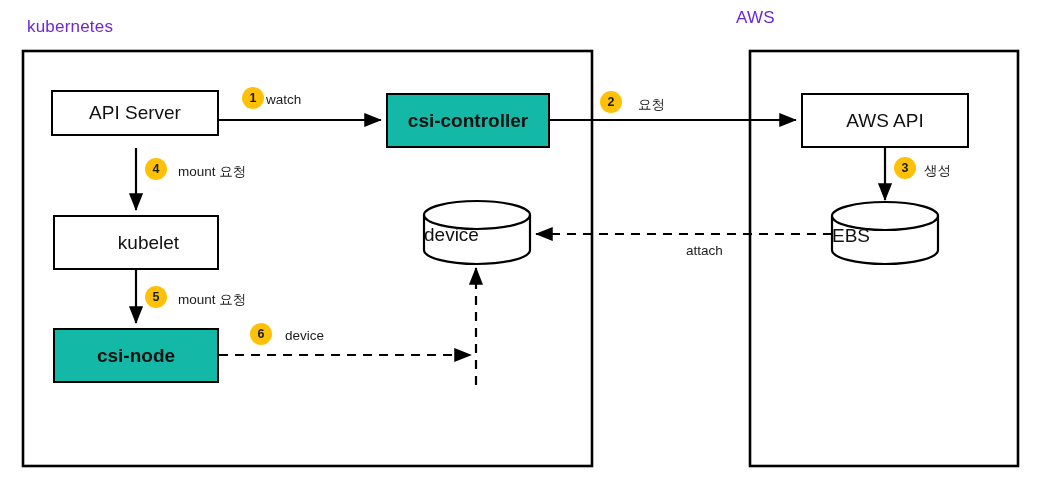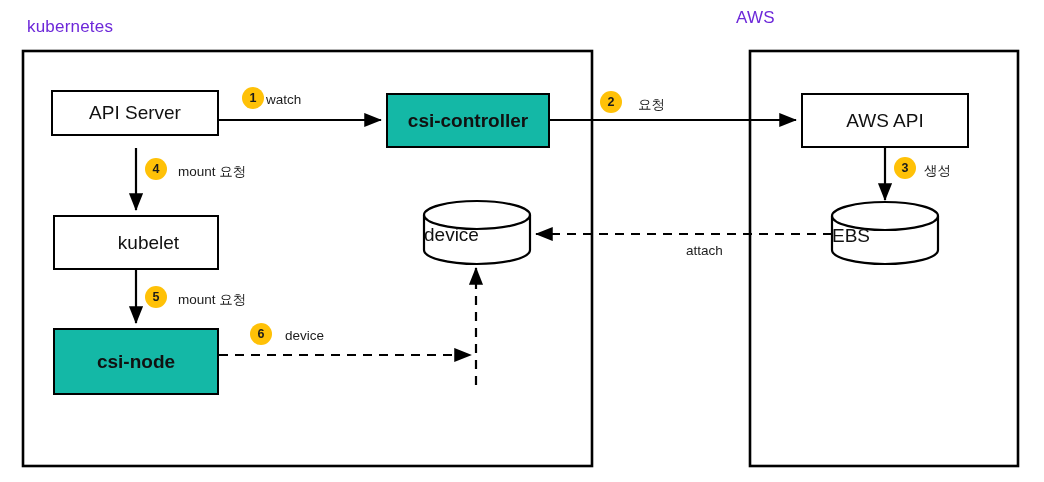--- a/index.html
+++ b/index.html
@@ -83,21 +83,21 @@
   </div>
 
   <div class="node" style="left:801px;top:93px;width:168px;height:55px;text-align:right;">
     <span>AWS API</span>
   </div>
 
   <div class="node" style="left:53px;top:215px;width:166px;height:55px;padding-left:25px;">
     <span>kubelet</span>
   </div>
 
-  <div class="node green" style="left:53px;top:328px;width:166px;height:67px;">
+  <div class="node green" style="left:53px;top:328px;width:166px;height:55px;">
     <span>csi-node</span>
   </div>
 
 
   <div class="cyl" style="left:424px;top:224px;width:106px;">
     <div class="lbl">device</div>
   </div>
   <div class="cyl" style="left:832px;top:225px;width:106px;">
     <div class="lbl">EBS</div>
   </div>

